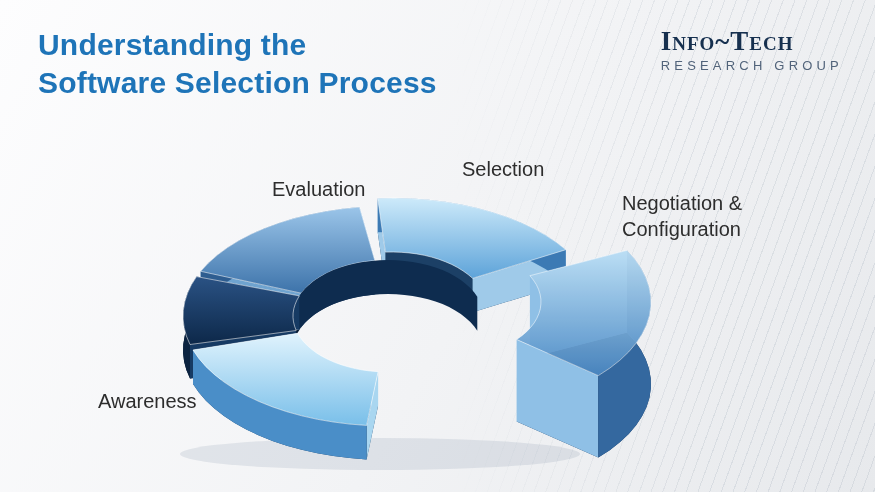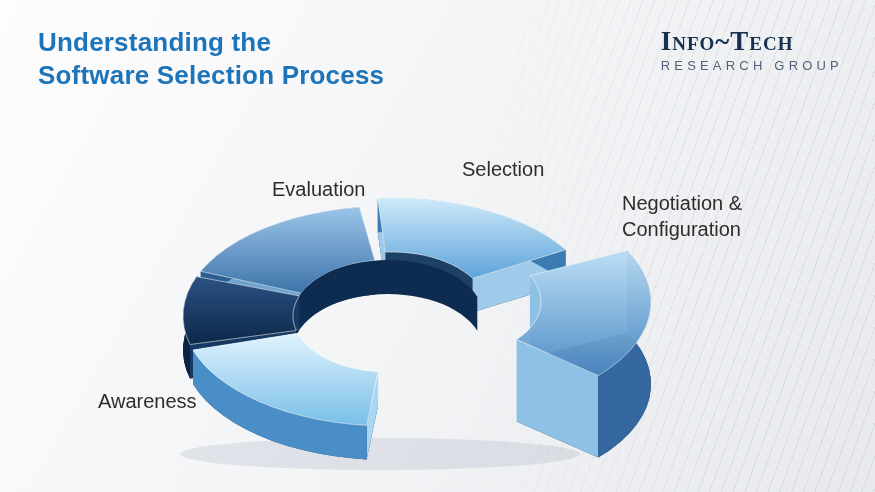--- a/index.html
+++ b/index.html
@@ -14,21 +14,21 @@
     position:absolute;top:0;right:0;bottom:0;width:48%;
     background:repeating-linear-gradient(110deg,
       rgba(140,155,170,0.18) 0px,rgba(140,155,170,0.18) 1px,
       transparent 1px,transparent 11px);
     -webkit-mask-image:linear-gradient(to right,transparent,#000 60%);
     mask-image:linear-gradient(to right,transparent,#000 60%);
     pointer-events:none;
   }
   .title{
     position:absolute;left:38px;top:26px;
-    color:#1e74b8;font-weight:700;font-size:26px;line-height:1.28;
+    color:#1e74b8;font-weight:700;font-size:30px;line-height:1.28;
     letter-spacing:0.2px;margin:0;
   }
   .logo{
     position:absolute;top:28px;right:30px;text-align:left;
     color:#16304f;
   }
   .logo-name{
     font-family:"Liberation Serif",serif;
     font-variant:small-caps;
     font-weight:700;font-size:27px;letter-spacing:1px;line-height:1;

